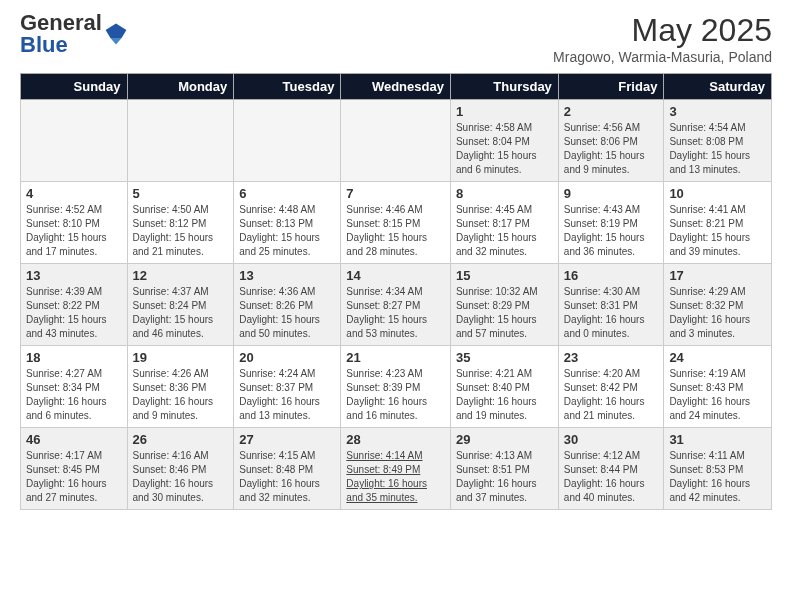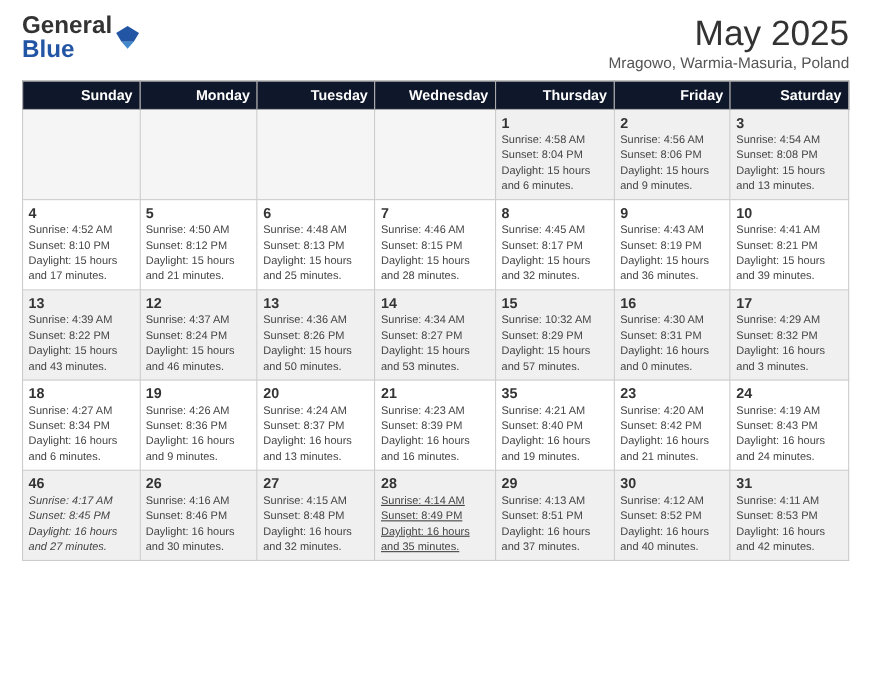--- a/index.html
+++ b/index.html
@@ -232,21 +232,21 @@
             <div class="day-num">24</div>
             <div class="day-info" style="white-space: pre-line;">Sunrise: 4:19 AM
 Sunset: 8:43 PM
 Daylight: 16 hours
 and 24 minutes.</div>
           </td>
         </tr>
         <tr>
           <td class="gray-row">
             <div class="day-num">46</div>
-            <div class="day-info" style="white-space: pre-line; font-style: italic;">Sunrise: 4:17 AM
+            <div class="day-info" style="white-space: pre-line;">Sunrise: 4:17 AM
 Sunset: 8:45 PM
 Daylight: 16 hours
 and 27 minutes.</div>
           </td>
           <td class="gray-row">
             <div class="day-num">26</div>
             <div class="day-info" style="white-space: pre-line;">Sunrise: 4:16 AM
 Sunset: 8:46 PM
 Daylight: 16 hours
 and 30 minutes.</div>
@@ -268,21 +268,21 @@
           <td class="gray-row">
             <div class="day-num">29</div>
             <div class="day-info" style="white-space: pre-line;">Sunrise: 4:13 AM
 Sunset: 8:51 PM
 Daylight: 16 hours
 and 37 minutes.</div>
           </td>
           <td class="gray-row">
             <div class="day-num">30</div>
             <div class="day-info" style="white-space: pre-line;">Sunrise: 4:12 AM
-Sunset: 8:52 PM
+Sunset: 8:44 PM
 Daylight: 16 hours
 and 40 minutes.</div>
           </td>
           <td class="gray-row">
             <div class="day-num">31</div>
             <div class="day-info" style="white-space: pre-line;">Sunrise: 4:11 AM
 Sunset: 8:53 PM
 Daylight: 16 hours
 and 42 minutes.</div>
           </td>

